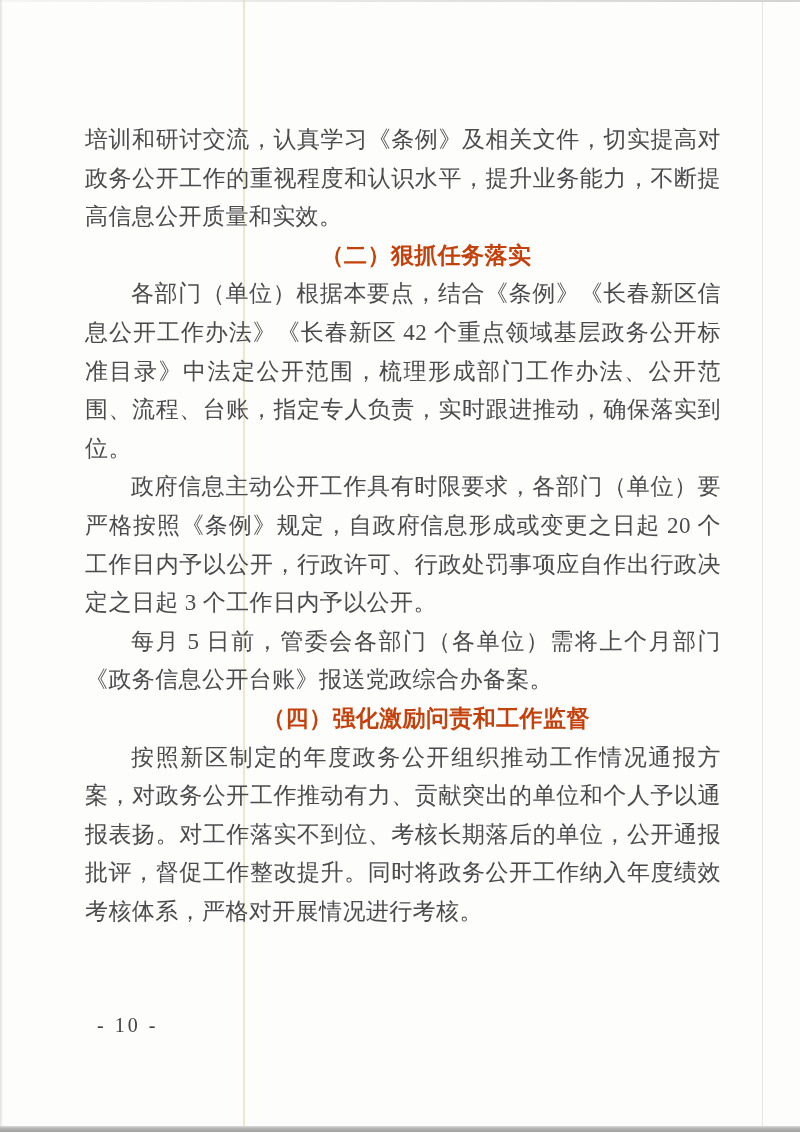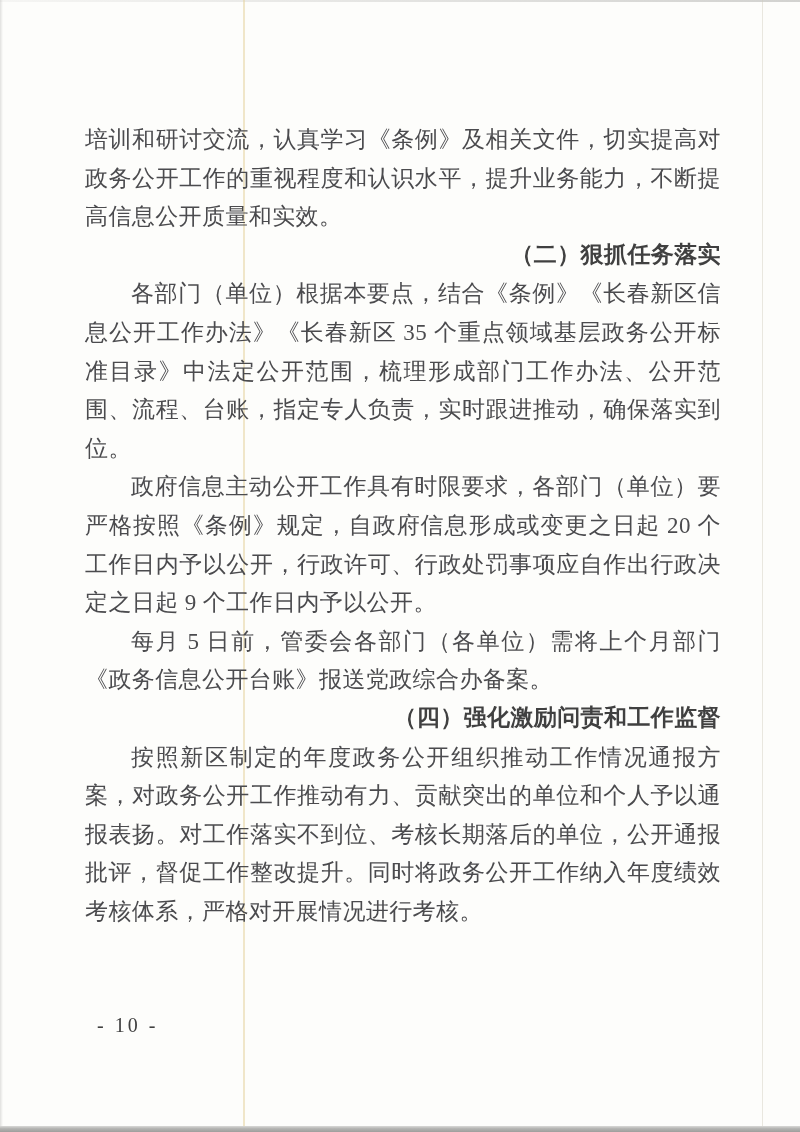--- a/index.html
+++ b/index.html
@@ -64,23 +64,22 @@
   }
   .content p {
     margin: 0;
     padding: 0;
   }
   p.body { text-indent: 2em; }
   p.body-continuation { text-indent: 0; }
   p.heading {
     text-indent: 2em;
     font-weight: 600;
-    color: #404040;
-    text-align: right;
-    font-family: Liberation Mono, monospace;
+    color: #c2410c;
+    text-align: center;
   }
   .footer {
     position: absolute;
     left: 97px;
     top: 1012px;
     font-size: 20px;
     line-height: 26px;
     letter-spacing: 3px;
     color: #404040;
   }
@@ -91,22 +90,22 @@
 <div class="page">
 
   <div class="edge-top"></div>
   <div class="edge-left"></div>
   <div class="crease-main"></div>
   <div class="crease-right"></div>
 
   <div class="content">
     <p class="body-continuation">培训和研讨交流，认真学习《条例》及相关文件，切实提高对政务公开工作的重视程度和认识水平，提升业务能力，不断提高信息公开质量和实效。</p>
     <p class="heading">（二）狠抓任务落实</p>
-    <p class="body">各部门（单位）根据本要点，结合《条例》《长春新区信息公开工作办法》《长春新区 35 个重点领域基层政务公开标准目录》中法定公开范围，梳理形成部门工作办法、公开范围、流程、台账，指定专人负责，实时跟进推动，确保落实到位。</p>
-    <p class="body">政府信息主动公开工作具有时限要求，各部门（单位）要严格按照《条例》规定，自政府信息形成或变更之日起 20 个工作日内予以公开，行政许可、行政处罚事项应自作出行政决定之日起 9 个工作日内予以公开。</p>
+    <p class="body">各部门（单位）根据本要点，结合《条例》《长春新区信息公开工作办法》《长春新区 42 个重点领域基层政务公开标准目录》中法定公开范围，梳理形成部门工作办法、公开范围、流程、台账，指定专人负责，实时跟进推动，确保落实到位。</p>
+    <p class="body">政府信息主动公开工作具有时限要求，各部门（单位）要严格按照《条例》规定，自政府信息形成或变更之日起 20 个工作日内予以公开，行政许可、行政处罚事项应自作出行政决定之日起 3 个工作日内予以公开。</p>
     <p class="body">每月 5 日前，管委会各部门（各单位）需将上个月部门《政务信息公开台账》报送党政综合办备案。</p>
     <p class="heading">（四）强化激励问责和工作监督</p>
     <p class="body">按照新区制定的年度政务公开组织推动工作情况通报方案，对政务公开工作推动有力、贡献突出的单位和个人予以通报表扬。对工作落实不到位、考核长期落后的单位，公开通报批评，督促工作整改提升。同时将政务公开工作纳入年度绩效考核体系，严格对开展情况进行考核。</p>
   </div>
 
   <div class="footer">- 10 -</div>
 
   <div class="edge-bottom"></div>
 
 </div>

